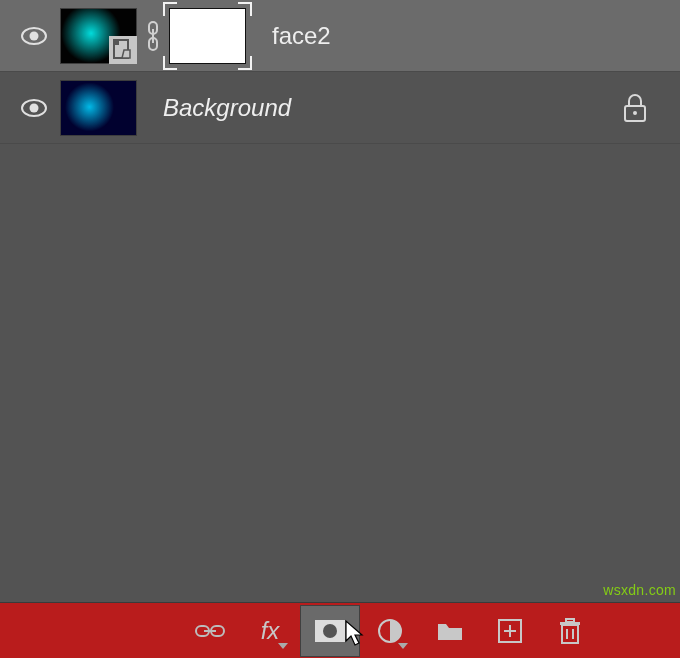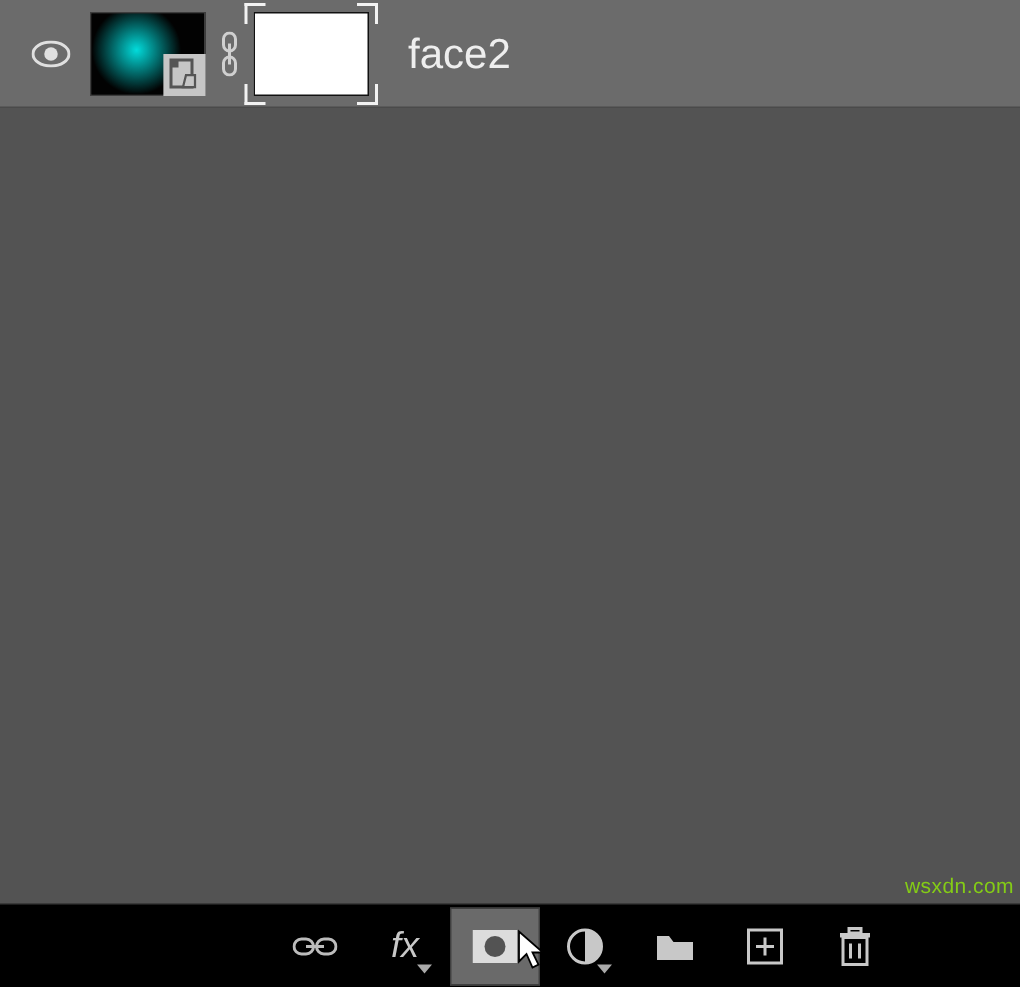--- a/index.html
+++ b/index.html
@@ -86,39 +86,39 @@
     }
     .mask-corner { position: absolute; width: 14px; height: 14px; border: 2px solid #f2f2f2; }
     .mask-thumb.selected::before { border: none; }
     .mask-thumb.selected .c-tl { top: -7px; left: -7px; border-right:none; border-bottom:none; }
     .mask-thumb.selected .c-tr { top: -7px; right: -7px; border-left:none; border-bottom:none; }
     .mask-thumb.selected .c-bl { bottom: -7px; left: -7px; border-right:none; border-top:none; }
     .mask-thumb.selected .c-br { bottom: -7px; right: -7px; border-left:none; border-top:none; }
 
     .layer-name {
       margin-left: 26px;
-      font-size: 28px;
+      font-size: 24px;
       color: #eee;
     }
     .layer-name.italic { font-style: italic; }
 
     .row-right {
       margin-left: auto;
       margin-right: 24px;
       display: flex;
       align-items: center;
     }
 
     .bottom-bar {
       position: absolute;
       bottom: 0;
       left: 0;
       width: 100%;
       height: 56px;
-      background: #000000;
+      background: #b91c1c;
       border-top: 1px solid #3a3a3a;
       display: flex;
       align-items: center;
       padding-left: 180px;
     }
     .bottom-btn {
       width: 60px;
       height: 52px;
       display: flex;
       align-items: center;
@@ -184,20 +184,39 @@
     </div>
     <div class="mask-thumb selected">
       <span class="mask-corner c-tl"></span>
       <span class="mask-corner c-tr"></span>
       <span class="mask-corner c-bl"></span>
       <span class="mask-corner c-br"></span>
     </div>
     <span class="layer-name">face2</span>
   </div>
 
+  <div class="layer-row">
+    <div class="vis-cell">
+      <svg width="26" height="18" viewBox="0 0 26 18">
+        <ellipse cx="13" cy="9" rx="12" ry="8" fill="none" stroke="#e0e0e0" stroke-width="2"></ellipse>
+        <circle cx="13" cy="9" r="4.5" fill="#e0e0e0"></circle>
+      </svg>
+    </div>
+    <div class="thumb">
+      <div class="grad" style="background: radial-gradient(circle at 38% 48%, #0cf 0%, #003 45%), radial-gradient(circle at 62% 52%, #e3b 0%, transparent 55%); opacity:.9;"></div>
+    </div>
+    <span class="layer-name italic">Background</span>
+    <div class="row-right">
+      <svg width="26" height="30" viewBox="0 0 26 30">
+        <rect x="3" y="13" width="20" height="15" rx="2" fill="none" stroke="#d8d8d8" stroke-width="2"></rect>
+        <path d="M7 13 V8 a6 6 0 0 1 12 0 V13" fill="none" stroke="#d8d8d8" stroke-width="2"></path>
+        <circle cx="13" cy="20" r="2" fill="#d8d8d8"></circle>
+      </svg>
+    </div>
+  </div>
 
 </div>
 
 <div class="bottom-bar">
   <div class="bottom-btn" title="Link layers">
     <svg width="30" height="20" viewBox="0 0 30 20">
       <rect x="1" y="5" width="13" height="10" rx="5" fill="none" stroke="#bcbcbc" stroke-width="2"></rect>
       <rect x="16" y="5" width="13" height="10" rx="5" fill="none" stroke="#bcbcbc" stroke-width="2"></rect>
       <line x1="9" y1="10" x2="21" y2="10" stroke="#bcbcbc" stroke-width="2"></line>
     </svg>

